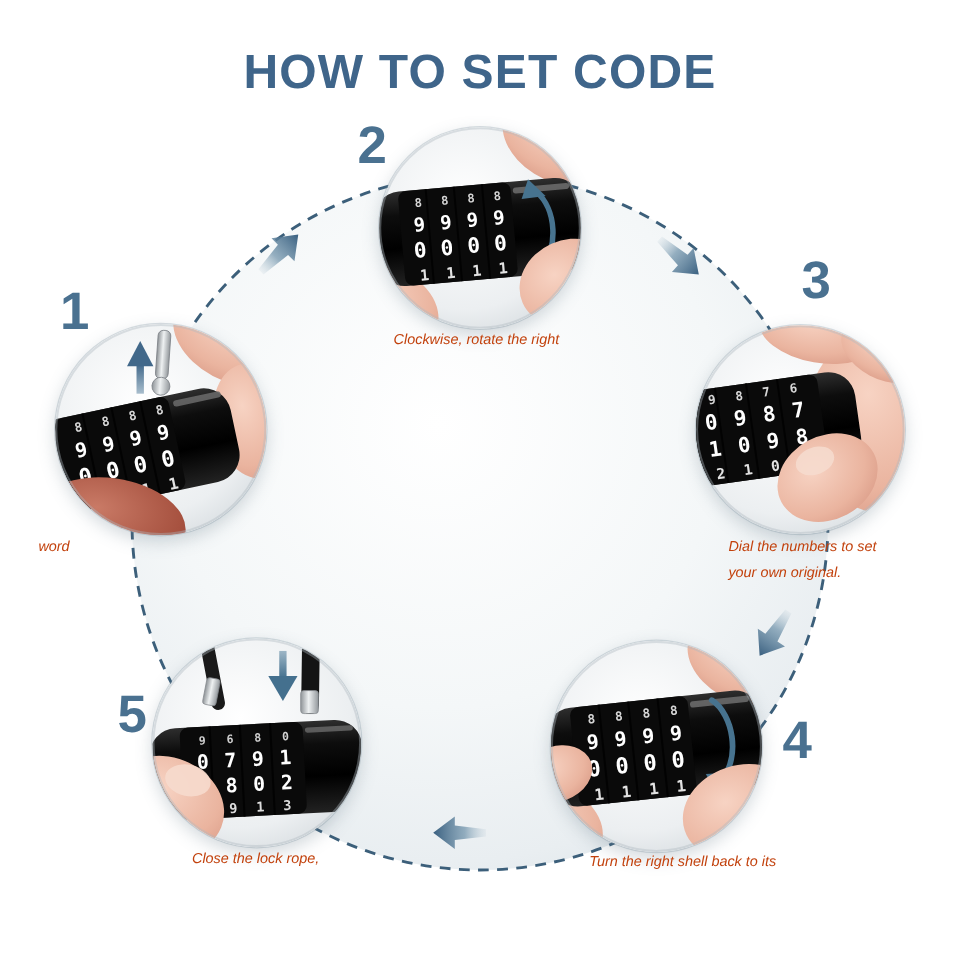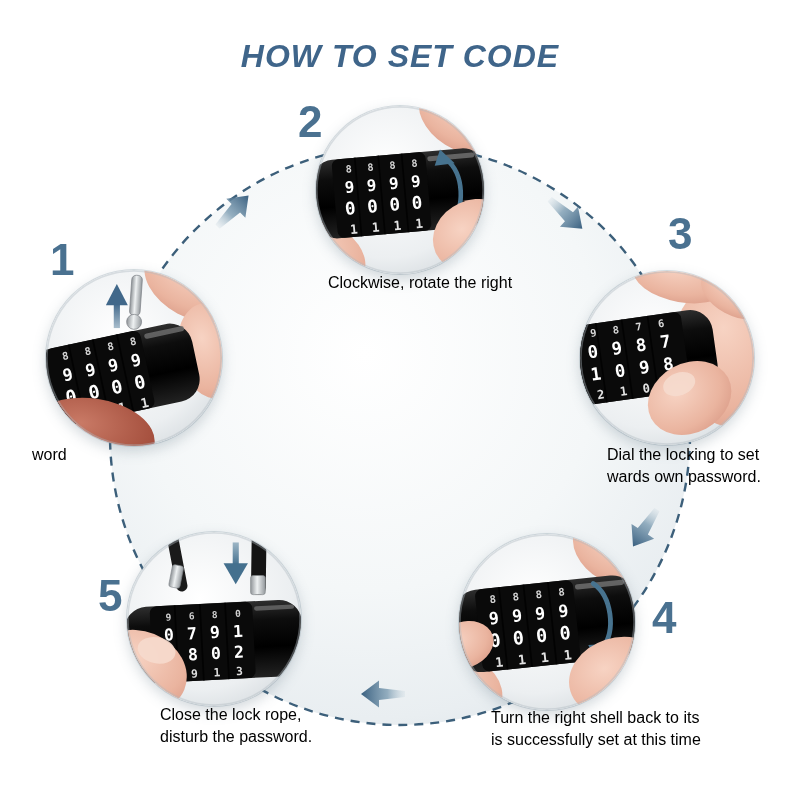--- a/index.html
+++ b/index.html
@@ -2,34 +2,34 @@
 <html><head>
 <meta charset="utf-8">
 <style>
   html,body{margin:0;padding:0;background:#ffffff;}
   .stage{
     position:relative;width:800px;height:800px;overflow:hidden;background:#ffffff;
     font-family:"Liberation Sans",sans-serif;
   }
   .title{
     position:absolute;left:0;right:0;top:38px;text-align:center;
-    font-size:32px;font-weight:bold;letter-spacing:1px;color:#3f658a;font-style:italic;
+    font-size:40px;font-weight:bold;letter-spacing:1px;color:#3f658a;
   }
   .bg{position:absolute;left:0;top:0;width:800px;height:800px;}
   .photo{
     position:absolute;border-radius:50%;overflow:hidden;
     box-shadow:0 5px 14px rgba(90,110,125,.28), 0 0 0 1px rgba(150,165,178,.35);
     background:#eef1f3;
   }
   .photo svg{display:block;width:100%;height:100%;}
   .num{
     position:absolute;font-size:44px;font-weight:bold;line-height:1;color:#4a7190;
   }
   .cap{
-    position:absolute;font-size:16px;line-height:22px;color:#000000;
+    position:absolute;font-size:12px;line-height:22px;color:#c2410c;font-style:italic;
   }
   .cap div{white-space:nowrap;}
 </style>
 </head>
 <body>
 
 <div class="stage">
 
   <svg class="bg" viewBox="0 0 800 800">
     <defs>
@@ -330,25 +330,23 @@
     </svg>
   </div>
 
   <div class="cap" style="left:32px;top:444px;">
     <div>word</div>
   </div>
   <div class="cap" style="left:328px;top:272px;">
     <div>Clockwise, rotate the right</div>
   </div>
   <div class="cap" style="left:607px;top:444px;">
-    <div>Dial the locking to set</div>
-    <div>wards own password.</div>
+    <div>Dial the numbers to set</div>
+    <div>your own original.</div>
   </div>
   <div class="cap" style="left:491px;top:707px;">
     <div>Turn the right shell back to its</div>
-    <div>is successfully set at this time</div>
   </div>
   <div class="cap" style="left:160px;top:704px;">
     <div>Close the lock rope,</div>
-    <div>disturb the password.</div>
   </div>
 
 </div>
 
 </body></html>

